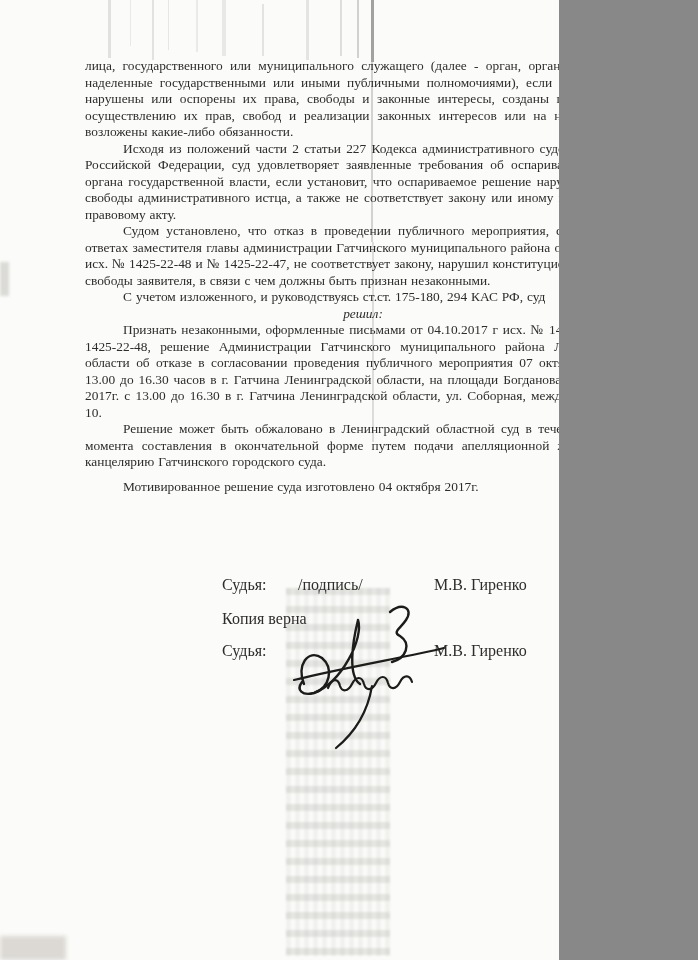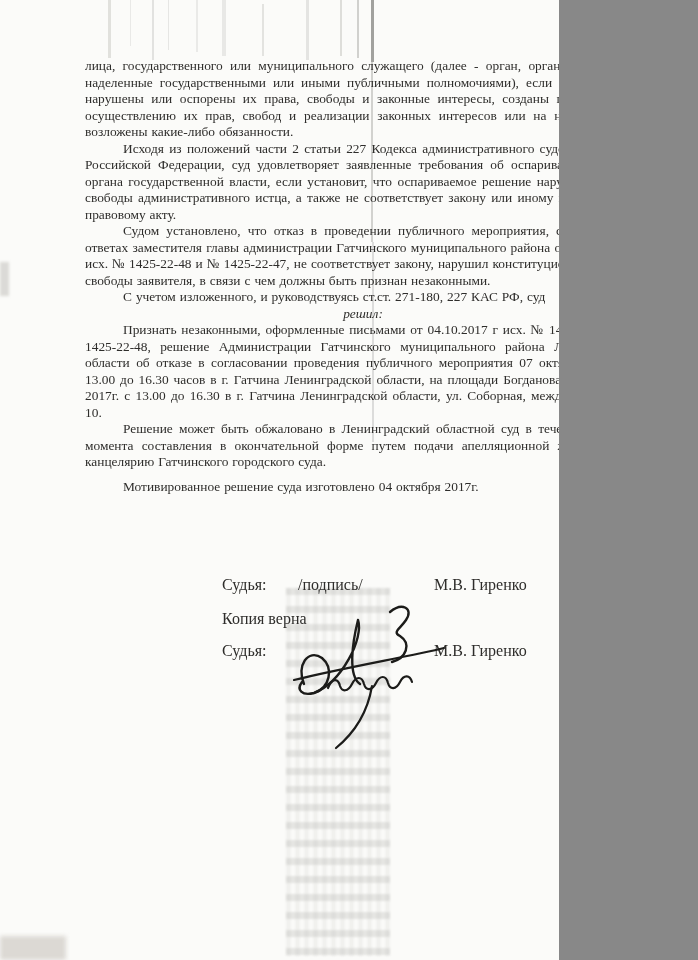--- a/index.html
+++ b/index.html
@@ -83,21 +83,21 @@
   <div class="smudge-bl"></div>
   <div class="smudge-left"></div>
   <div class="edge-line"></div>
 
   <div class="ghost-text"></div>
 
   <div class="text-col">
     <p class="no-indent">лица, государственного или муниципального служащего (далее - орган, организация, лицо, наделенные государственными или иными публичными полномочиями), если полагают, что нарушены или оспорены их права, свободы и законные интересы, созданы препятствия к осуществлению их прав, свобод и реализации законных интересов или на них незаконно возложены какие-либо обязанности.</p>
     <p>Исходя из положений части 2 статьи 227 Кодекса административного судопроизводства Российской Федерации, суд удовлетворяет заявленные требования об оспаривании решения органа государственной власти, если установит, что оспариваемое решение нарушает права и свободы административного истца, а также не соответствует закону или иному нормативному правовому акту.</p>
     <p>Судом установлено, что отказ в проведении публичного мероприятия, содержащий в ответах заместителя главы администрации Гатчинского муниципального района от 04.10.2017 г исх. № 1425-22-48 и № 1425-22-47, не соответствует закону, нарушил конституционные права и свободы заявителя, в связи с чем должны быть признан незаконными.</p>
-    <p>С учетом изложенного, и руководствуясь ст.ст. 271-180, 227 КАС РФ, суд</p>
+    <p>С учетом изложенного, и руководствуясь ст.ст. 175-180, 294 КАС РФ, суд</p>
     <p class="resolution">решил:</p>
     <p>Признать незаконными, оформленные письмами от 04.10.2017 г исх. № 1425-22-47 и № 1425-22-48, решение Администрации Гатчинского муниципального района Ленинградской области об отказе в согласовании проведения публичного мероприятия 07 октября 2017 г с 13.00 до 16.30 часов в г. Гатчина Ленинградской области, на площади Богданова и 08 октября 2017г. с 13.00 до 16.30 в г. Гатчина Ленинградской области, ул. Соборная, между домами 9 и 10.</p>
     <p>Решение может быть обжаловано в Ленинградский областной суд в течение месяца с момента составления в окончательной форме путем подачи апелляционной жалобы через канцелярию Гатчинского городского суда.</p>
     <p class="final-note">Мотивированное решение суда изготовлено 04 октября 2017г.</p>
   </div>
 
   <div class="sig-row sig-row-1">
     <span class="lbl">Судья:</span>
     <span class="mid">/подпись/</span>
     <span class="nm">М.В. Гиренко</span>

